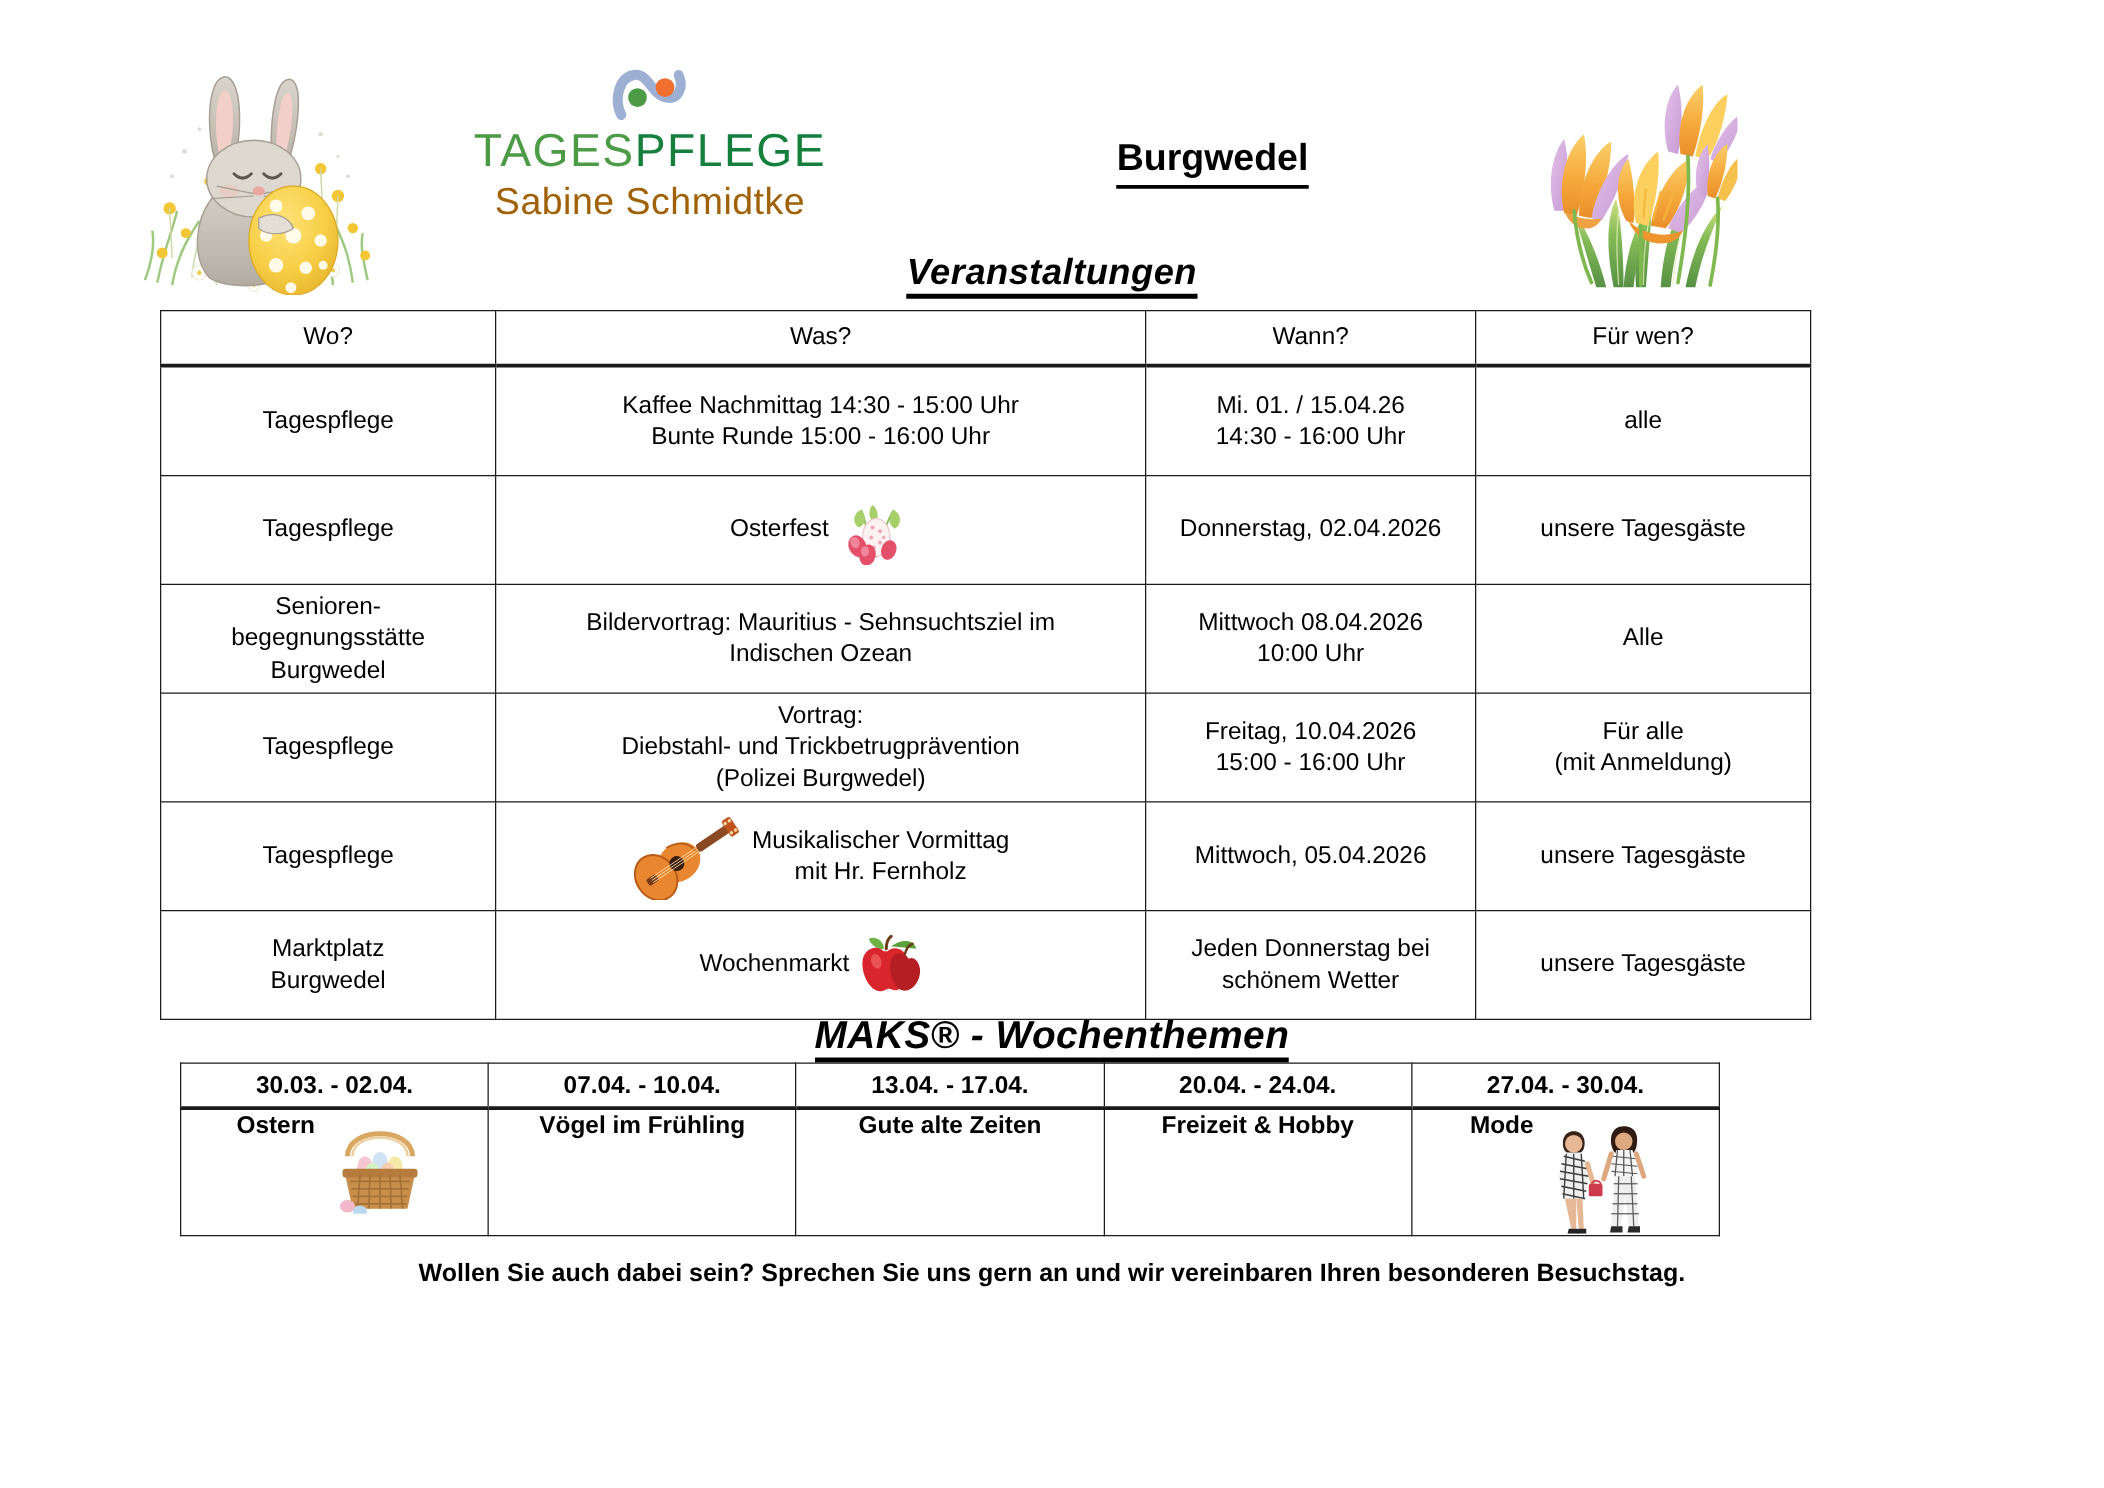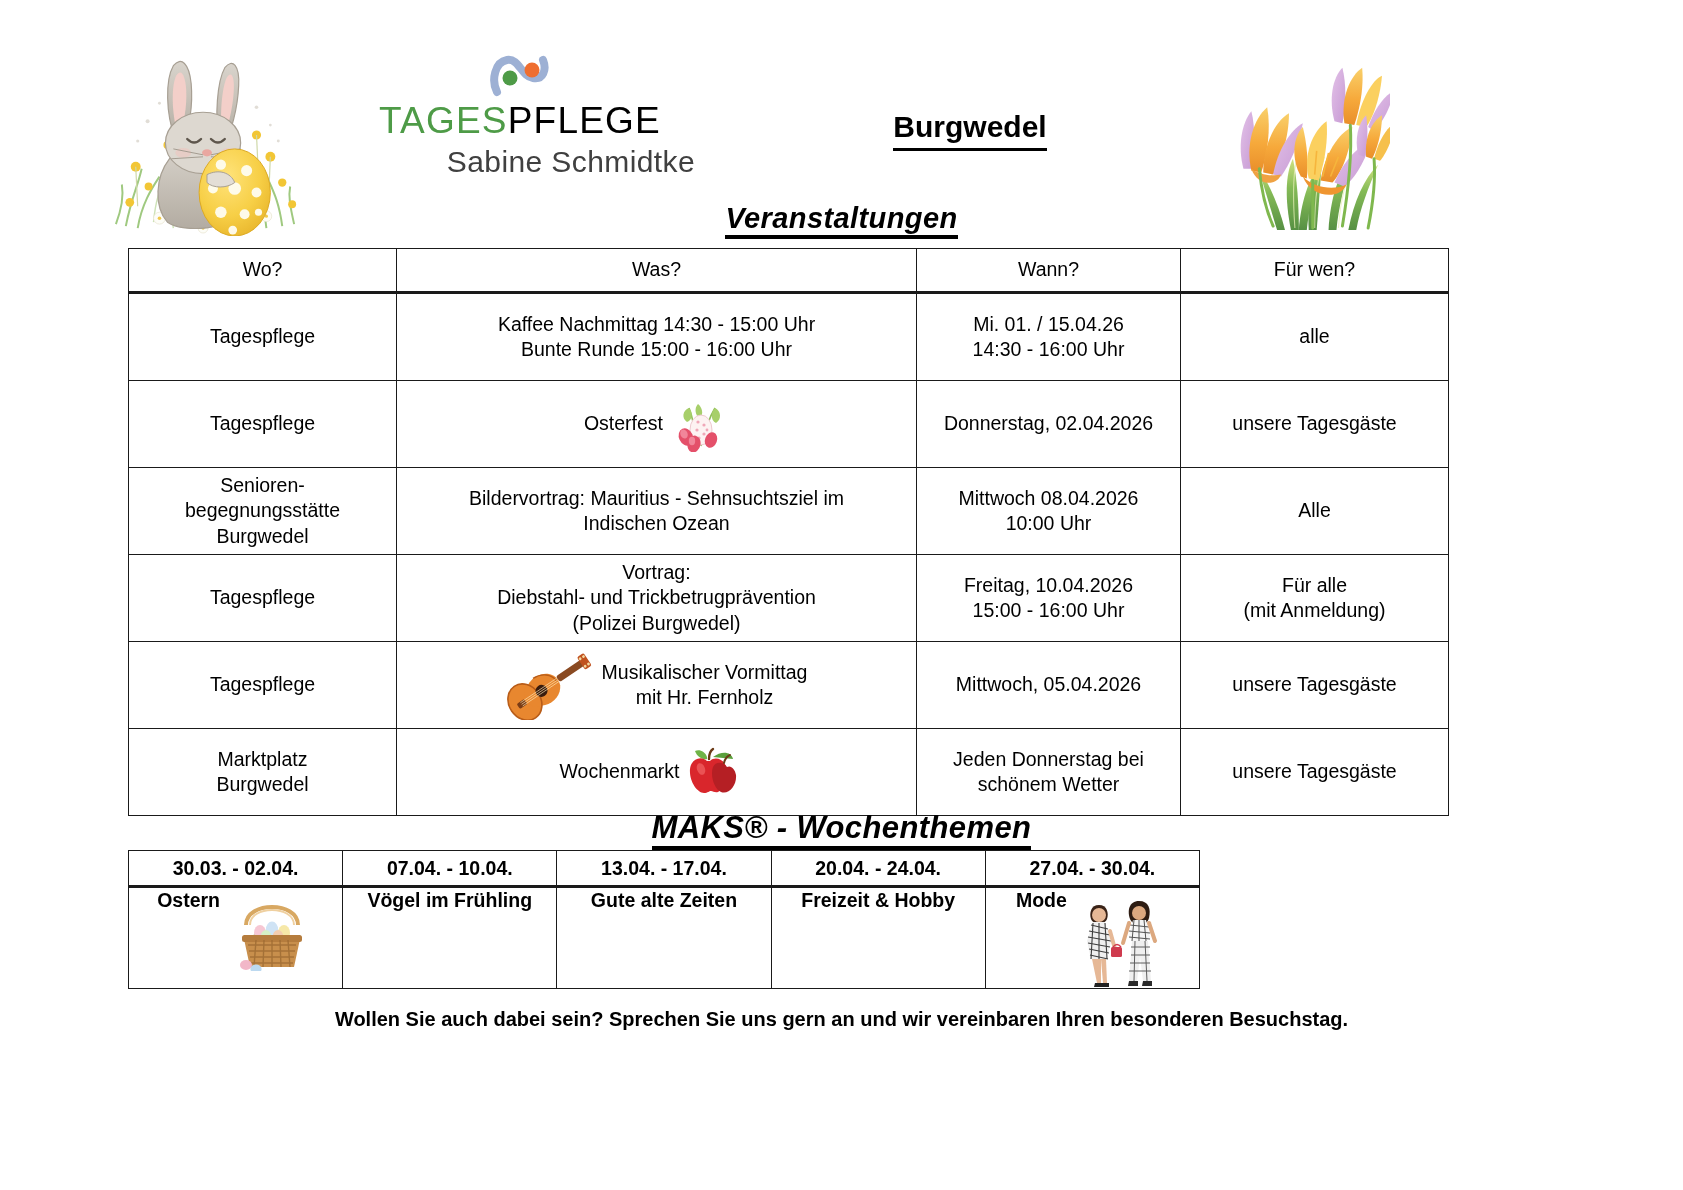--- a/index.html
+++ b/index.html
@@ -50,27 +50,26 @@
     display: block;
   }
   .brand-title {
     font-size: 37px;
     letter-spacing: 1.2px;
     font-weight: 400;
     line-height: 1.05;
     white-space: nowrap;
   }
   .brand-title .t-green { color: #4e9b47; }
-  .brand-title .t-blue  { color: #000000; }
+  .brand-title .t-blue  { color: #15803d; }
   .brand-sub {
     font-size: 30px;
-    color: #404040;
+    color: #a16207;
     margin-top: 4px;
     letter-spacing: 0.4px;
-    text-align: right;
   }
 
   .doc-title {
     position: absolute;
     left: 820px;
     top: 106px;
     width: 300px;
     text-align: center;
     font-size: 30px;
     font-weight: bold;
@@ -145,23 +144,23 @@
   
   #maks-heading {
     position: absolute;
     left: 0;
     top: 810px;
     width: 1683px;
     font-size: 31px;
   }
   .maks-sheet {
     position: absolute;
-    left: 128px;
+    left: 144px;
     top: 850px;
-    width: 1072px;
+    width: 1232px;
   }
   table.maks {
     border-collapse: collapse;
     width: 100%;
     table-layout: fixed;
   }
   table.maks th, table.maks td {
     border: 1.5px solid #1a1a1a;
     text-align: center;
     vertical-align: middle;

